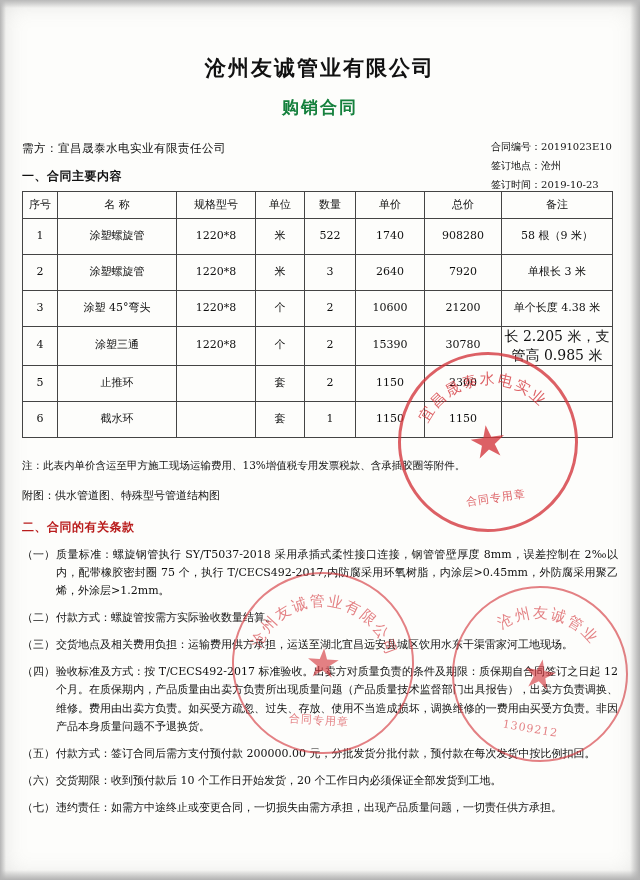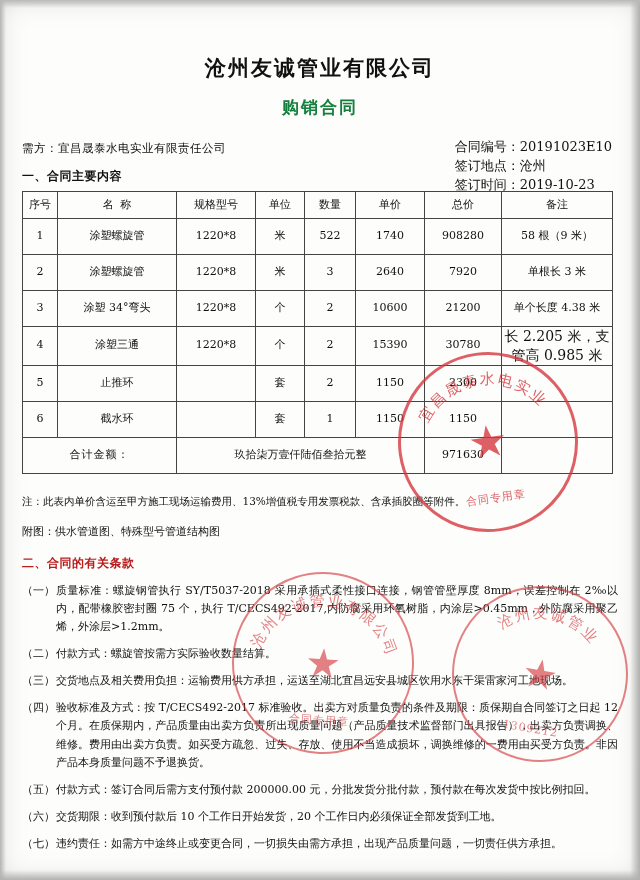--- a/index.html
+++ b/index.html
@@ -77,21 +77,21 @@
     font-size: 11.5px;
     color: #111;
     font-family: "DejaVu Serif", "Liberation Serif", serif;
   }
   .party-row { margin-bottom: 12px; }
   .party-label { letter-spacing: 0.5px; }
   .meta {
     position: absolute;
     right: 6px;
     top: -4px;
-    font-size: 13px;
+    font-size: 10px;
     line-height: 19px;
     font-family: "DejaVu Serif", "Liberation Serif", serif;
     color: #111;
   }
   .meta div { white-space: nowrap; }
 
   .sec-head {
     font-size: 12px;
     font-weight: bold;
     font-family: "DejaVu Serif", "Liberation Serif", serif;
@@ -112,21 +112,21 @@
   table.maintable th, table.maintable td {
     border: 1px solid #444;
     text-align: center;
     vertical-align: middle;
     padding: 0;
     height: 35px;
     line-height: 1.35;
   }
   table.maintable th { font-weight: normal; height: 26px; }
   .c0 { width: 34px; }
-  .c1 { width: 118px; font-family: Liberation Mono, monospace; }
+  .c1 { width: 118px; }
   .c2 { width: 78px; }
   .c3 { width: 48px; }
   .c4 { width: 50px; }
   .c5 { width: 68px; margin-top: 32px; }
   .c6 { width: 76px; }
   .c7 { width: 110px; }
   .total-label { letter-spacing: 1px; }
   .small2 { font-size: 14px; line-height: 1.5; }
 
   .note {
@@ -298,21 +298,21 @@
           <td>涂塑螺旋管</td>
           <td>1220*8</td>
           <td>米</td>
           <td>3</td>
           <td>2640</td>
           <td>7920</td>
           <td>单根长 3 米</td>
         </tr>
         <tr>
           <td>3</td>
-          <td>涂塑 34°弯头</td>
+          <td>涂塑 45°弯头</td>
           <td>1220*8</td>
           <td>个</td>
           <td>2</td>
           <td>10600</td>
           <td>21200</td>
           <td>单个长度 4.38 米</td>
         </tr>
         <tr>
           <td>4</td>
           <td>涂塑三通</td>
@@ -336,26 +336,20 @@
         <tr>
           <td>6</td>
           <td>截水环</td>
           <td></td>
           <td>套</td>
           <td>1</td>
           <td>1150</td>
           <td>1150</td>
           <td></td>
         </tr>
-        <tr>
-          <td colspan="2" class="total-label">合计金额：</td>
-          <td colspan="4">玖拾柒万壹仟陆佰叁拾元整</td>
-          <td>971630</td>
-          <td></td>
-        </tr>
       </tbody>
     </table>
 
     <div class="note">注：此表内单价含运至甲方施工现场运输费用、13%增值税专用发票税款、含承插胶圈等附件。</div>
     <div class="attach">附图：供水管道图、特殊型号管道结构图</div>
 
     <div class="sec-head2">二、合同的有关条款</div>
 
     <div class="clauses">
       <div class="clause">

